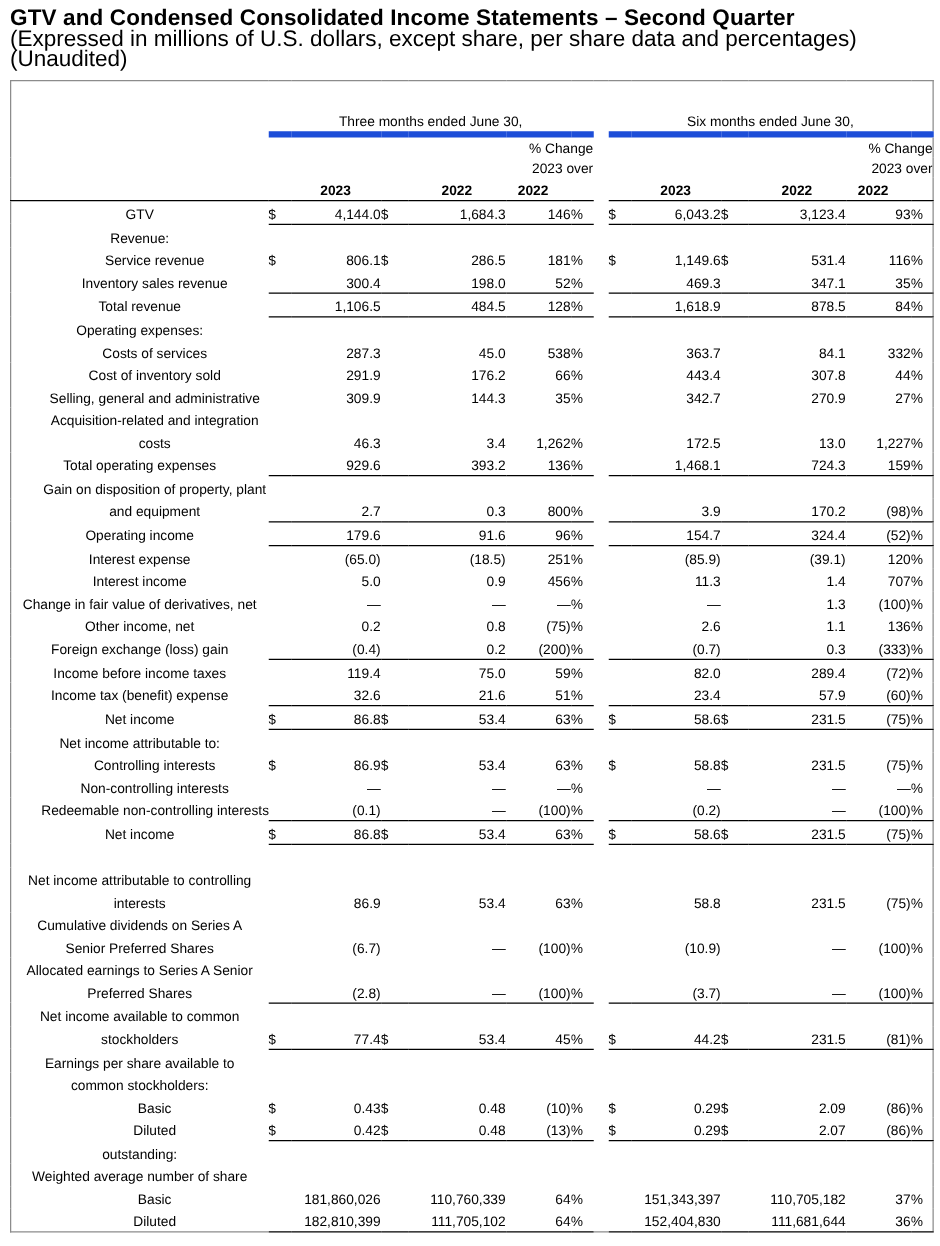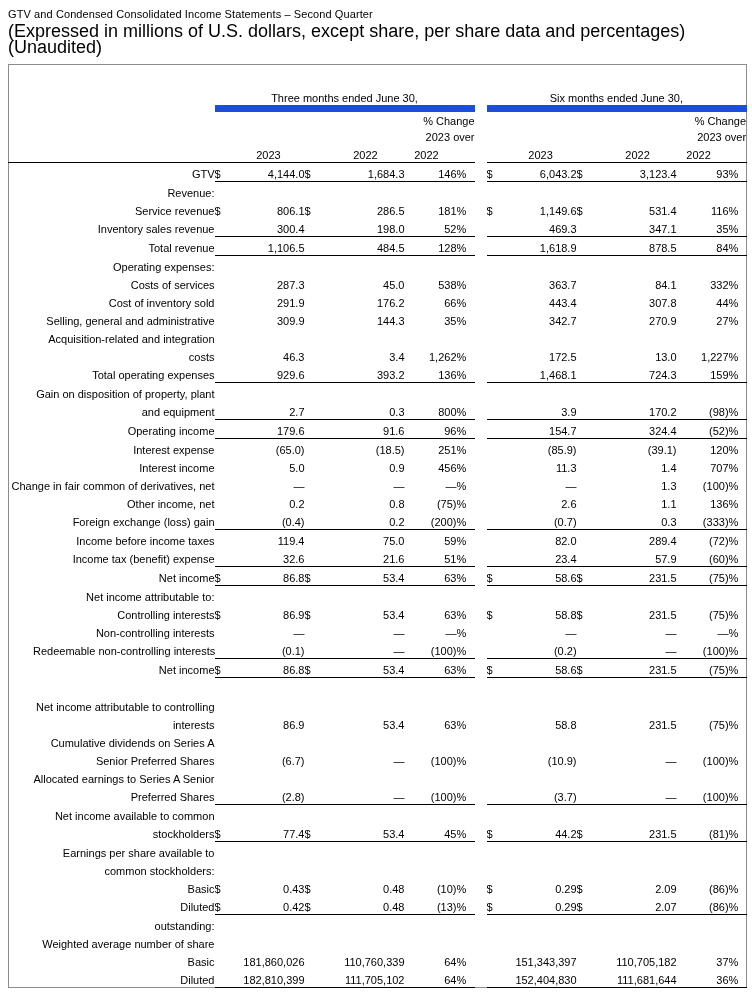--- a/index.html
+++ b/index.html
@@ -1,48 +1,48 @@
 <!DOCTYPE html>
 <html><head>
 <meta charset="utf-8">
 <style>
   html,body { margin:0; padding:0; background:#ffffff; }
   body {
     width:752px; height:997px; overflow:hidden;
     font-family:"Liberation Sans", sans-serif; color:#000000;
   }
   .page { padding:6px 8px 0 8px; }
-  .title { font-size:11px; font-weight:normal; line-height:17px; letter-spacing:0.1px; }
+  .title { font-size:18px; font-weight:bold; line-height:17px; letter-spacing:0.1px; }
   .sub   { font-size:18px; line-height:16px; }
 
   table.fin {
     border-collapse:collapse; table-layout:fixed;
     width:738px; margin-top:9px;
     border:1px solid #8c8c8c;
   }
   table.fin td, table.fin th {
     font-size:11px; font-weight:normal; padding:0;
     vertical-align:bottom; height:18px; line-height:14px;
     overflow:hidden; white-space:nowrap;
   }
   
-  td.lab, th.lab { text-align:right; padding-left:5px; }
+  td.lab, th.lab { text-align:center; padding-left:5px; }
   td.lab.ind     { padding-left:24px; }
   td.d  { text-align:left; padding-left:4px; }
   td.v  { text-align:right; padding-right:6px; }
   td.c  { text-align:right; padding-right:6px; }
   td.p  { text-align:left; padding-left:4px; }
   td.gap { }
 
   
   thead tr.h1 td, thead tr.h1 th { height:30px; padding-top:10px; }
-  th.grp { text-align:center; font-weight:bold; border-bottom:7px solid #1d4ed8; padding-bottom:2px; }
+  th.grp { text-align:center; font-weight:bold; border-bottom:5px solid #1d4ed8; padding-bottom:2px; }
   thead tr.h2 td, thead tr.h2 th { height:16px; }
   th.pcth { text-align:right; font-weight:bold; padding-right:4px;margin-top:40px; }
-  thead tr.years th { font-weight:normal; }
+  thead tr.years th { font-weight:bold; }
   thead tr.years td.yb, thead tr.years th.yb { border-bottom:1px solid #000; height:17px; }
   thead tr.years th.c { padding-right:8px; }
 
   
   tbody tr.ul td.s { border-bottom:1px solid #000; }
 </style>
 </head>
 <body>
 
 <div class="page">
@@ -374,21 +374,21 @@
           <td class="p s">%</td>
           <td class="gap"></td>
           <td class="d s"></td>
           <td class="v s">11.3</td>
           <td class="d s"></td>
           <td class="v s">1.4</td>
           <td class="c s">707</td>
           <td class="p s">%</td>
         </tr>
         <tr>
-          <td class="lab">Change in fair common of derivatives, net</td>
+          <td class="lab">Change in fair value of derivatives, net</td>
           <td class="d s"></td>
           <td class="v s">—</td>
           <td class="d s"></td>
           <td class="v s">—</td>
           <td class="c s">—</td>
           <td class="p s">%</td>
           <td class="gap"></td>
           <td class="d s"></td>
           <td class="v s">—</td>
           <td class="d s"></td>

